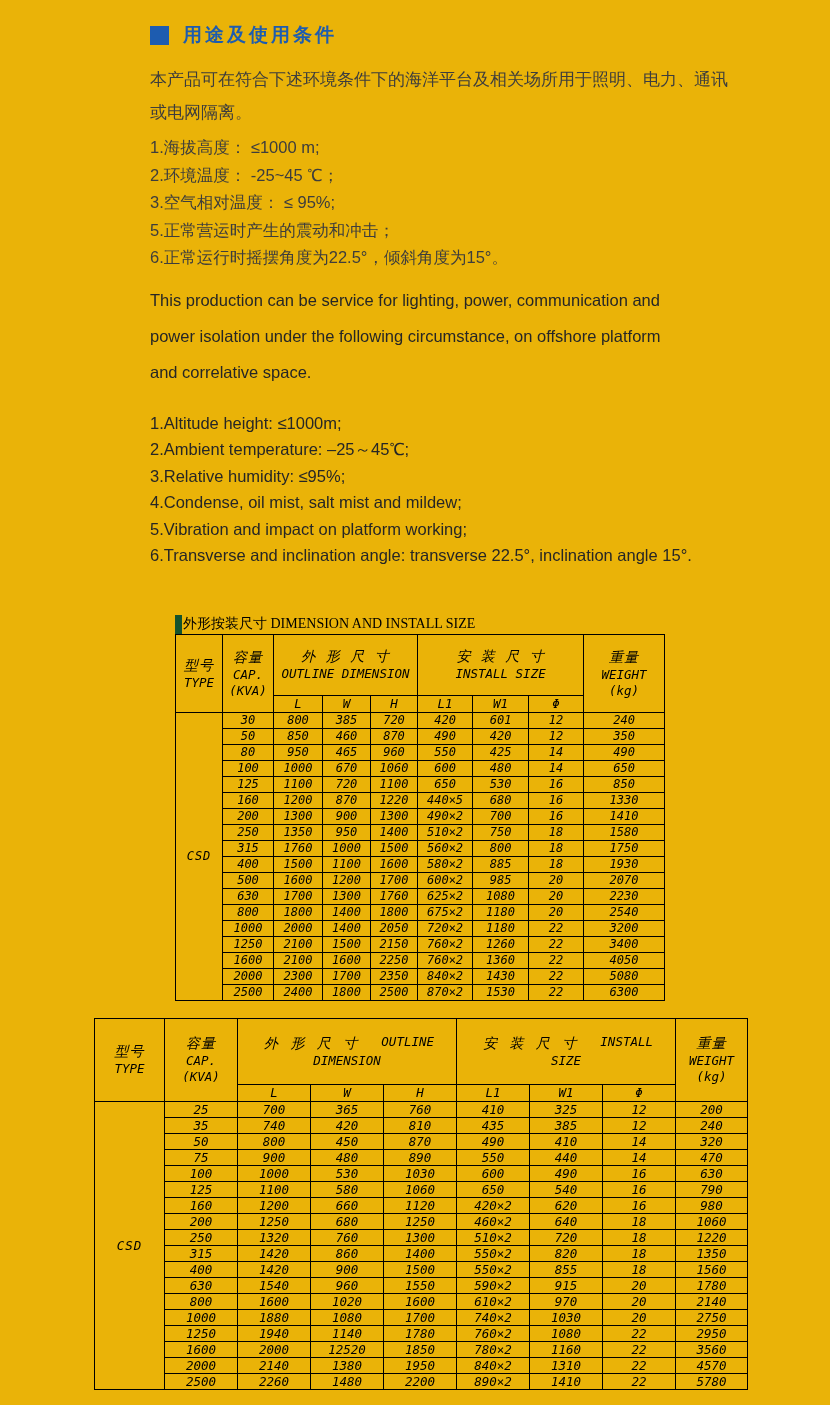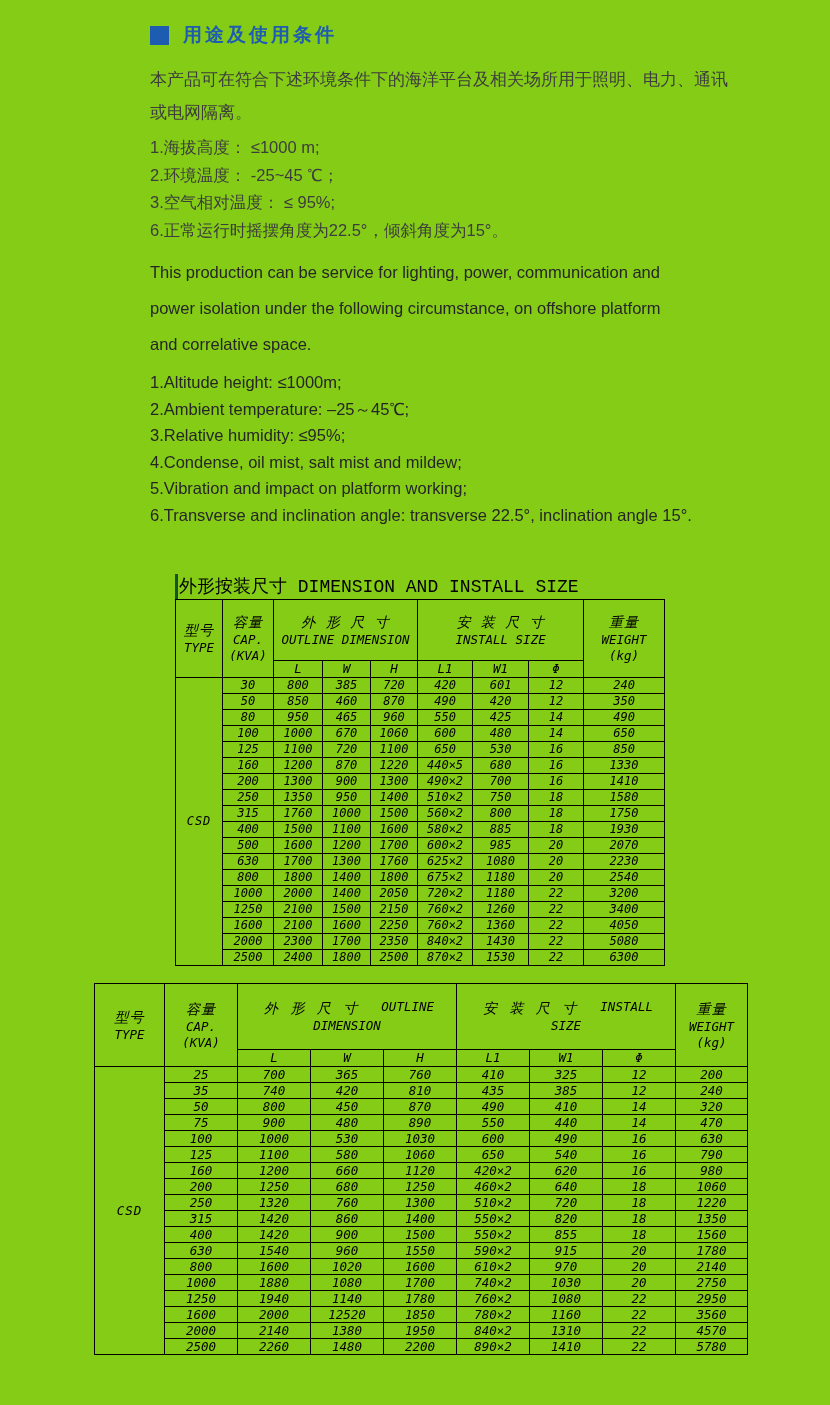--- a/index.html
+++ b/index.html
@@ -1,18 +1,18 @@
 <!DOCTYPE html>
 <html><head>
 <meta charset="utf-8">
 <style>
   * { box-sizing: border-box; margin: 0; padding: 0; }
   body { background: #e8e8e8; font-family: "Liberation Sans", sans-serif; }
   .page {
-    width: 830px; height: 1405px; background: #84cc16; margin: 0 auto;
+    width: 830px; height: 1405px; background: #eab308; margin: 0 auto;
     position: relative; overflow: hidden; color: #333;
   }
   .text-block { padding: 22px 0 0 150px; }
 
   .heading-row { display: flex; align-items: center; gap: 14px; }
   .marker { width: 19px; height: 19px; background: #1d5cb0; flex: 0 0 auto; }
   .cn-title {
     font-size: 19px; font-weight: bold; color: #1d5cb0; letter-spacing: 3px;
   }
   .en-title {
@@ -21,27 +21,27 @@
   .cn-para {
     margin-top: 15px; width: 588px; font-size: 17px; line-height: 33px; color: #3d3d3d;
   }
   .cn-list { margin-top: 5px; width: 660px; }
   .cn-list .li { font-size: 16.5px; line-height: 27.5px; color: #3d3d3d; }
 
   .en-heading { margin-top: 24px; }
   .en-para {
     margin-top: 10px; width: 535px; font-size: 16.5px; line-height: 36px; color: #262626;
   }
-  .en-list { margin-top: 7px; width: 680px; }
+  .en-list { margin-top: 20px; width: 680px; }
   .en-list .li { font-size: 16.5px; line-height: 26.5px; color: #262626; }
 
   .t1-wrap { margin: 46px 0 0 175px; width: 489px; }
   .t1-title {
-    font-family: Liberation Mono, monospace;
-    font-size: 18px; color: #000; border-left: 3px solid #14532d;
+    font-family: Liberation Serif, serif;
+    font-size: 14px; color: #000; border-left: 7px solid #14532d;
     padding: 0 0 1px 1px; white-space: nowrap;
   }
   table {
     border-collapse: collapse; table-layout: fixed;
     font-family: "DejaVu Sans Mono", "Liberation Mono", monospace;
     color: #000;
     font-style: italic;
   }
   th, td { border: 1px solid #000; text-align: center; vertical-align: middle; padding: 0; }
   .t1 { width: 489px; }
@@ -73,20 +73,21 @@
       <span class="marker"></span>
       <span class="cn-title">用途及使用条件</span>
     </div>
 
     <p class="cn-para">本产品可在符合下述环境条件下的海洋平台及相关场所用于照明、电力、通讯或电网隔离。</p>
 
     <div class="cn-list">
       <div class="li">1.海拔高度： ≤1000 m;</div>
       <div class="li">2.环境温度： -25~45 ℃；</div>
       <div class="li">3.空气相对温度： ≤ 95%;</div>
+      <div class="li">5.正常营运时产生的震动和冲击；</div>
       <div class="li">6.正常运行时摇摆角度为22.5°，倾斜角度为15°。</div>
     </div>
 
 
     <p class="en-para">This production can be service for lighting, power, communication and power isolation under the following circumstance, on offshore platform and correlative space.</p>
 
     <div class="en-list">
       <div class="li">1.Altitude height: ≤1000m;</div>
       <div class="li">2.Ambient temperature: –25～45℃;</div>
       <div class="li">3.Relative humidity: ≤95%;</div>

